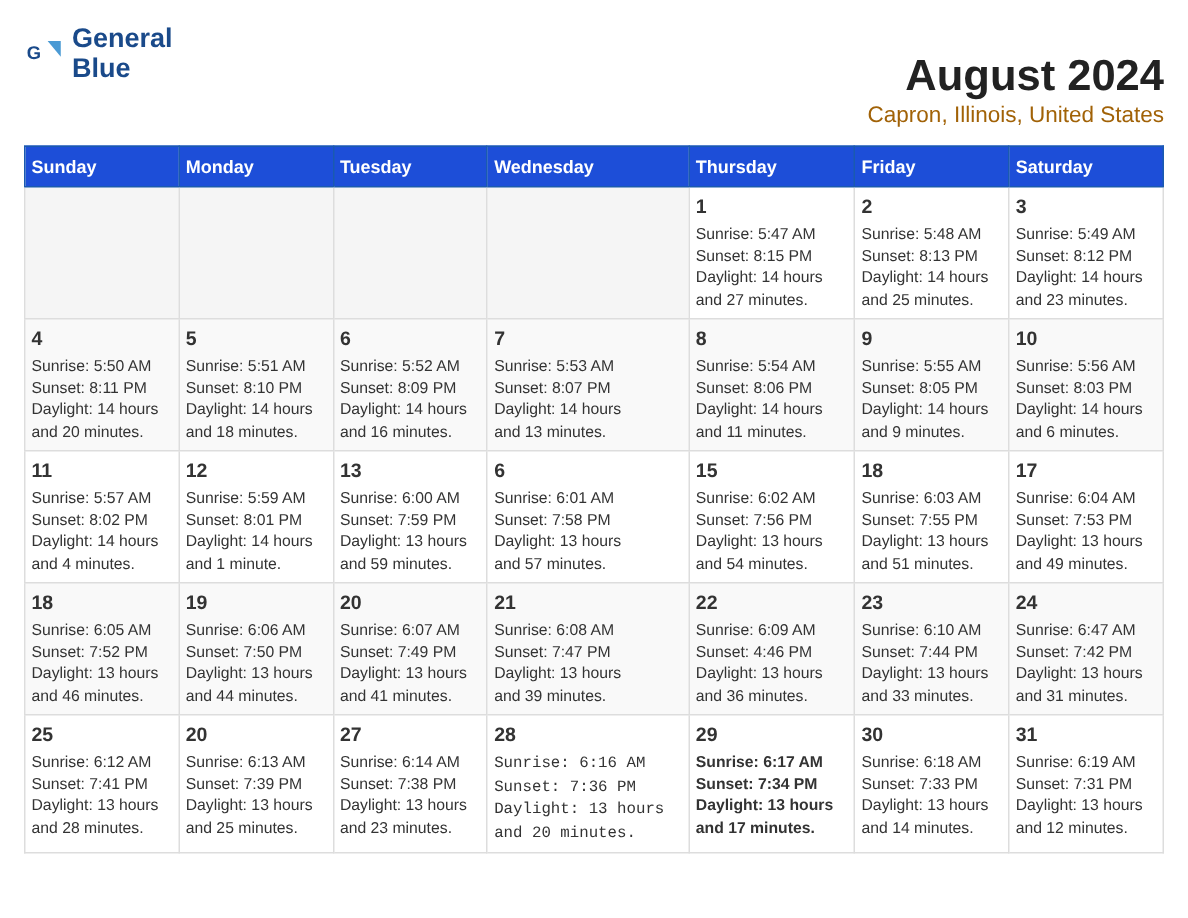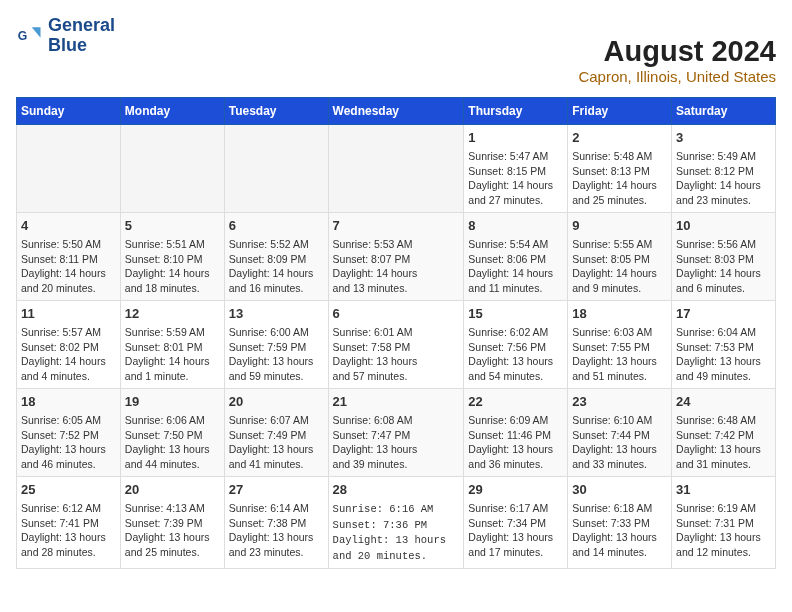--- a/index.html
+++ b/index.html
@@ -214,50 +214,50 @@
 and 44 minutes.</span></td>
         <td><span class="day-num">20</span><span style="white-space: pre-line;">Sunrise: 6:07 AM
 Sunset: 7:49 PM
 Daylight: 13 hours
 and 41 minutes.</span></td>
         <td><span class="day-num">21</span><span style="white-space: pre-line;">Sunrise: 6:08 AM
 Sunset: 7:47 PM
 Daylight: 13 hours
 and 39 minutes.</span></td>
         <td><span class="day-num">22</span><span style="white-space: pre-line;">Sunrise: 6:09 AM
-Sunset: 11:46 PM
+Sunset: 4:46 PM
 Daylight: 13 hours
 and 36 minutes.</span></td>
         <td><span class="day-num">23</span><span style="white-space: pre-line;">Sunrise: 6:10 AM
 Sunset: 7:44 PM
 Daylight: 13 hours
 and 33 minutes.</span></td>
-        <td><span class="day-num">24</span><span style="white-space: pre-line;">Sunrise: 6:48 AM
+        <td><span class="day-num">24</span><span style="white-space: pre-line;">Sunrise: 6:47 AM
 Sunset: 7:42 PM
 Daylight: 13 hours
 and 31 minutes.</span></td>
       </tr>
       <tr>
         <td><span class="day-num">25</span><span style="white-space: pre-line;">Sunrise: 6:12 AM
 Sunset: 7:41 PM
 Daylight: 13 hours
 and 28 minutes.</span></td>
-        <td><span class="day-num">20</span><span style="white-space: pre-line;">Sunrise: 4:13 AM
+        <td><span class="day-num">20</span><span style="white-space: pre-line;">Sunrise: 6:13 AM
 Sunset: 7:39 PM
 Daylight: 13 hours
 and 25 minutes.</span></td>
         <td><span class="day-num">27</span><span style="white-space: pre-line;">Sunrise: 6:14 AM
 Sunset: 7:38 PM
 Daylight: 13 hours
 and 23 minutes.</span></td>
         <td><span class="day-num">28</span><span style="white-space: pre-line; font-family: Liberation Mono, monospace;">Sunrise: 6:16 AM
 Sunset: 7:36 PM
 Daylight: 13 hours
 and 20 minutes.</span></td>
-        <td><span class="day-num">29</span><span style="white-space: pre-line;">Sunrise: 6:17 AM
+        <td><span class="day-num">29</span><span style="white-space: pre-line; font-weight: bold;">Sunrise: 6:17 AM
 Sunset: 7:34 PM
 Daylight: 13 hours
 and 17 minutes.</span></td>
         <td><span class="day-num">30</span><span style="white-space: pre-line;">Sunrise: 6:18 AM
 Sunset: 7:33 PM
 Daylight: 13 hours
 and 14 minutes.</span></td>
         <td><span class="day-num">31</span><span style="white-space: pre-line;">Sunrise: 6:19 AM
 Sunset: 7:31 PM
 Daylight: 13 hours

